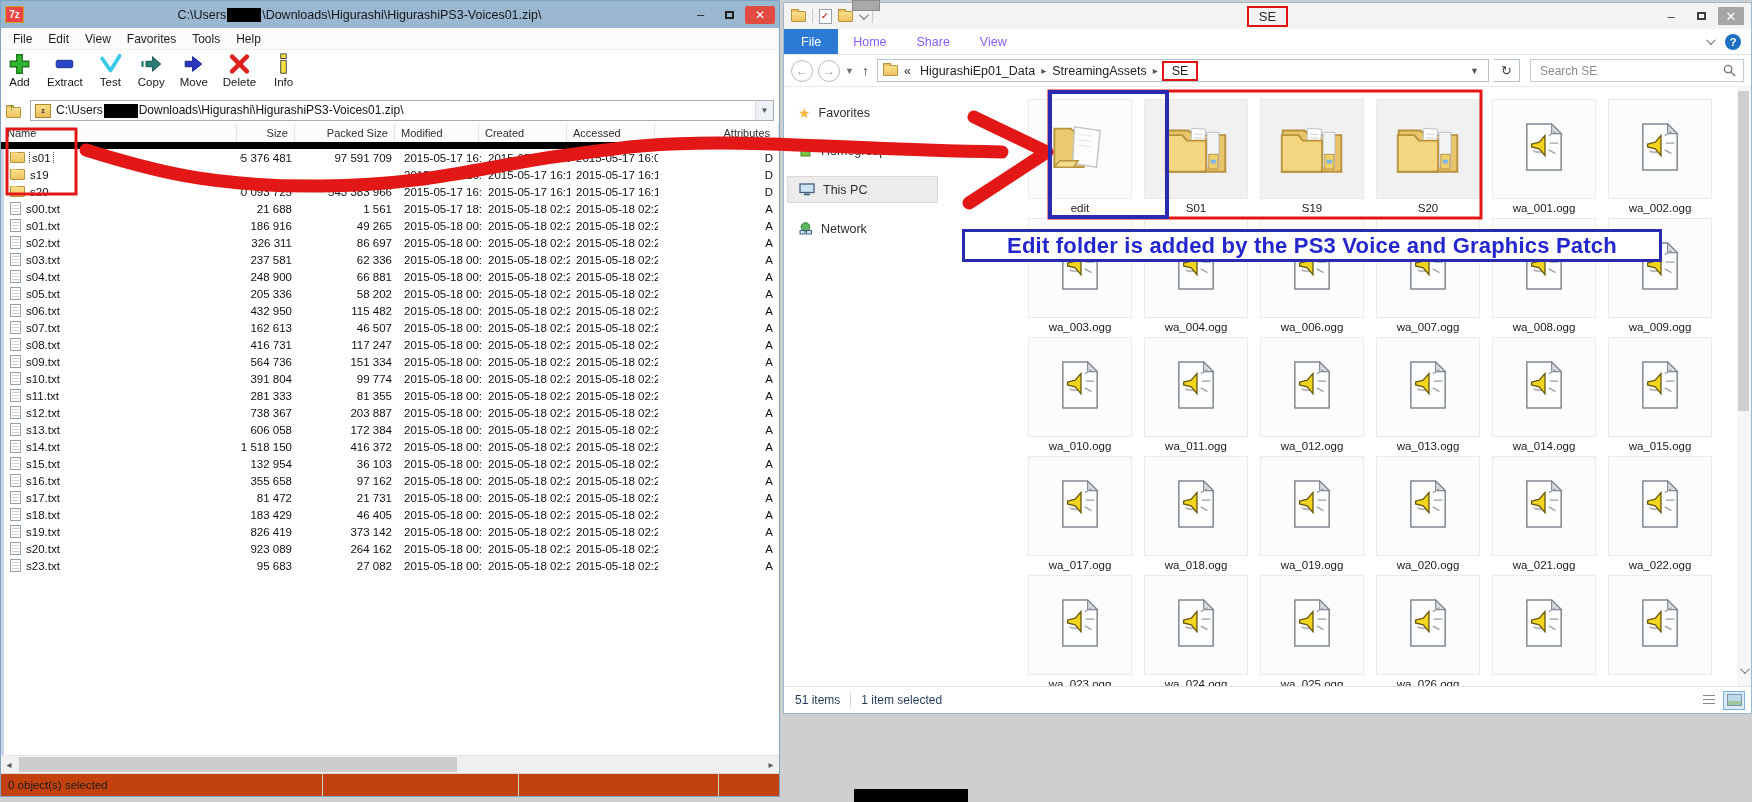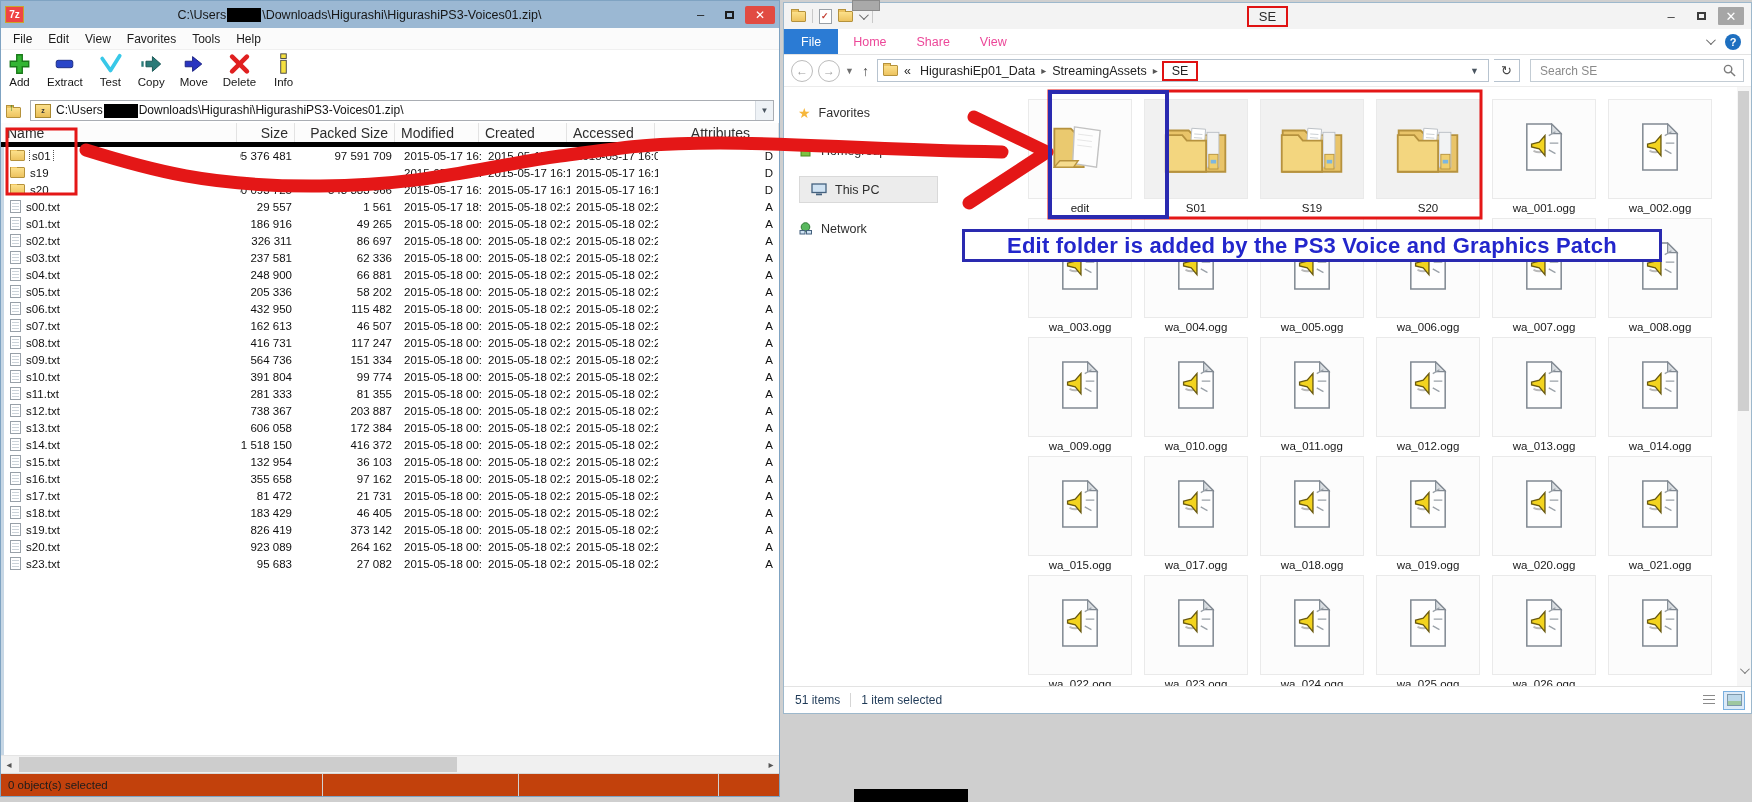--- a/index.html
+++ b/index.html
@@ -31,30 +31,30 @@
     border:1px solid #b5923c;border-radius:1px;position:relative;box-sizing:border-box;flex:0 0 auto}
   .icon-folder-small::before{content:"";position:absolute;top:-3px;left:-1px;width:6px;height:2px;
     background:#edc35f;border:1px solid #b5923c;border-bottom:none}
   .updir .up{position:absolute;left:3px;top:-2px;color:#1f7a1f;font-size:10px;font-weight:bold}
   .addr-box{flex:1;height:21px;border:1px solid #a9adb3;background:#fff;display:flex;align-items:center;
     gap:5px;padding-left:4px;font-size:12px;color:#111;box-sizing:border-box}
   .addr-drop{margin-left:auto;width:17px;height:19px;background:#eef2f6;border-left:1px solid #d5dae0;
     display:flex;align-items:center;justify-content:center;color:#4a5560;font-size:8px}
   .icon-zip-small{display:inline-block;width:14px;height:12px;background:linear-gradient(#fce08b,#e9bd55);
     border:1px solid #a8872f;font-size:7px;color:#333;text-align:center;line-height:12px;font-weight:bold}
-  .sz-headers{height:19px;display:flex;align-items:flex-end;background:#fcfcfc;border-bottom:5px solid #000000;
-    font-size:14px;color:#2e2e2e;flex:0 0 auto}
+  .sz-headers{height:19px;display:flex;align-items:flex-end;background:#fcfcfc;border-bottom:7px solid #000000;
+    font-size:11px;color:#2e2e2e;flex:0 0 auto}
   .hcell{height:100%;display:flex;align-items:center;padding:0 6px;border-right:1px solid #e3e3e3;box-sizing:border-box}
   .col-name{width:236px}
   .col-size{width:58px;justify-content:flex-end;text-align:right}
   .col-packed{width:100px;justify-content:flex-end;text-align:right}
   .col-mod{width:84px}
   .col-created{width:88px}
   .col-acc{width:88px}
-  .col-attr{flex:1;justify-content:flex-end;text-align:right;padding-right:28px}
+  .col-attr{flex:1;justify-content:flex-end;text-align:right;padding-right:8px}
   .sz-list{flex:1;overflow:hidden;border-left:3px solid #c7d7e5;background:#fff}
   .frow{height:17px;display:flex;align-items:center;font-size:11.5px;color:#101010}
   .frow .cell{padding:0 6px;box-sizing:border-box;white-space:nowrap;overflow:hidden;display:flex;align-items:center}
   .frow .col-name{gap:5px}
   .frow .num{justify-content:flex-end}
   .icon-file-small{display:inline-block;width:11px;height:13px;background:#fff;border:1px solid #98a0a8;
     position:relative;flex:0 0 auto;box-sizing:border-box}
   .icon-file-small::before{content:"";position:absolute;left:1px;right:1px;top:2px;height:8px;
     background:repeating-linear-gradient(#ccd3d9 0 1px,transparent 1px 3px)}
   .rname{text-decoration:none;font-style:normal}
@@ -78,21 +78,21 @@
   .icon-doc-check::after{content:"✓";position:absolute;left:1px;top:1px;color:#c23b2e;font-size:9px;font-weight:bold}
   .chev-dn{display:inline-block;width:6px;height:6px;border-right:1.5px solid #666;border-bottom:1.5px solid #666;
     transform:rotate(45deg) translateY(-2px)}
   .ex-title-wrap{flex:1;display:flex;justify-content:center}
   .ex-title{font-size:13px;color:#2a2a2a;padding:1px 10px;border:2px solid #e01212}
   .ex-wbtns{display:flex;align-items:center;gap:4px;width:250px;justify-content:flex-end;padding-right:4px}
   .ex-wbtn{width:26px;height:18px;display:flex;align-items:center;justify-content:center;color:#3c3c3c;font-size:13px}
   .ex-wbtn .glyph-max{border-color:#3c3c3c}
   .ex-wbtn.ex-close{background:#a6a6a6;color:#fff;border-radius:1px}
   .ex-tabs{height:25px;display:flex;align-items:stretch;background:#fff;border-bottom:1px solid #e3e3e3;flex:0 0 auto}
-  .tab{display:flex;align-items:center;padding:0 15px;font-size:12.5px;color:#ec4899}
+  .tab{display:flex;align-items:center;padding:0 15px;font-size:12.5px;color:#8b5cf6}
   .tab.file{background:#2b7bd4;color:#fff;padding:0 17px}
   .ribbon-right{margin-left:auto;display:flex;align-items:center;gap:12px;padding-right:10px}
   .help-circle{width:16px;height:16px;border-radius:50%;background:#1d6fc0;color:#fff;font-size:11px;font-weight:bold;
     display:flex;align-items:center;justify-content:center}
   .ex-nav{height:31px;display:flex;align-items:center;gap:5px;padding:0 7px;border-bottom:1px solid #ececec;flex:0 0 auto}
   .navcirc{width:20px;height:20px;border:1px solid #bcbcbc;border-radius:50%;color:#9d9d9d;font-size:12px;
     display:flex;align-items:center;justify-content:center}
   .nav-upar{color:#4a4a4a;font-size:14px;padding:0 3px}
   .nav-chev{color:#707070;font-size:9px}
   .crumb-box{flex:1;height:23px;border:1px solid #b7c3cf;display:flex;align-items:center;gap:3px;
@@ -103,21 +103,21 @@
   .crumb-drop{margin-left:auto;color:#4a5560;font-size:9px;padding:0 6px}
   .refresh-btn{width:26px;height:23px;border:1px solid #b7c3cf;border-left:none;display:flex;align-items:center;
     justify-content:center;color:#444;font-size:13px;box-sizing:border-box}
   .search-box{width:214px;height:23px;border:1px solid #c3ccd4;display:flex;align-items:center;
     box-sizing:border-box;margin-left:5px;padding:0 7px}
   .search-box input{flex:1;border:none;outline:none;font-size:12px;color:#737373;font-family:"Liberation Sans",sans-serif;background:transparent}
   .search-box input::placeholder{color:#8a8a8a}
   .ex-main{flex:1;display:flex;overflow:hidden}
   .ex-sidebar{width:157px;padding-top:13px;flex:0 0 auto;font-size:12.5px;color:#2e2e2e}
   .side-item{height:25px;display:flex;align-items:center;gap:8px;padding-left:14px;margin-bottom:13px}
-  .side-item.hl{background:#ececec;border:1px solid #d9d9d9;margin-left:15px;margin-right:3px;padding-left:11px}
+  .side-item.hl{background:#ececec;border:1px solid #d9d9d9;margin-left:3px;margin-right:3px;padding-left:11px}
   .star{color:#f6b73c;font-size:14px}
   .ex-files{flex:1;position:relative;overflow:hidden}
   .grid{position:absolute;left:86px;top:12px;display:grid;grid-template-columns:repeat(6,116px);grid-auto-rows:119px}
   .tile{width:106px;display:flex;flex-direction:column;align-items:center}
   .tile-box{width:104px;height:100px;border:1px solid #eaeaea;background:#fcfcfc;display:flex;
     align-items:center;justify-content:center;box-sizing:border-box}
   .tile.shade .tile-box{background:#f1f1f1}
   .tile-label{font-size:11.5px;color:#191919;margin-top:3px;white-space:nowrap}
   .ex-scroll{width:14px;background:#f6f6f6;flex:0 0 auto;position:relative}
   .ex-thumb{position:absolute;left:1px;top:4px;width:11px;height:320px;background:#cfcfcf}
@@ -300,21 +300,21 @@
     <span class="cell col-created rcreated">2015-05-17 16:15</span>
     <span class="cell col-acc racc">2015-05-17 16:16</span>
     <span class="cell col-attr num rattr">D</span>
   </div>
 
   <div class="frow">
     <span class="cell col-name">
           <i class="ric icon-file-small"></i>
           <u class="rname">s00.txt</u>
         </span>
-    <span class="cell col-size num rsize">29 557</span>
+    <span class="cell col-size num rsize">21 688</span>
     <span class="cell col-packed num rpacked">1 561</span>
     <span class="cell col-mod rmod">2015-05-17 18:15</span>
     <span class="cell col-created rcreated">2015-05-18 02:26</span>
     <span class="cell col-acc racc">2015-05-18 02:26</span>
     <span class="cell col-attr num rattr">A</span>
   </div>
 
   <div class="frow">
     <span class="cell col-name">
           <i class="ric icon-file-small"></i>
@@ -752,28 +752,20 @@
 
   <div class="tile">
     <div class="tile-box">
               <span class="tile-ic"><svg width="42" height="50" viewBox="0 0 44 52">
                   <use href="#sym-ogg"></use>
                 </svg></span>
             </div>
     <div class="tile-label">wa_004.ogg</div>
   </div>
 
-  <div class="tile">
-    <div class="tile-box">
-              <span class="tile-ic"><svg width="42" height="50" viewBox="0 0 44 52">
-                  <use href="#sym-ogg"></use>
-                </svg></span>
-            </div>
-    <div class="tile-label">wa_005.ogg</div>
-  </div>
 
   <div class="tile">
     <div class="tile-box">
               <span class="tile-ic"><svg width="42" height="50" viewBox="0 0 44 52">
                   <use href="#sym-ogg"></use>
                 </svg></span>
             </div>
     <div class="tile-label">wa_006.ogg</div>
   </div>
 

